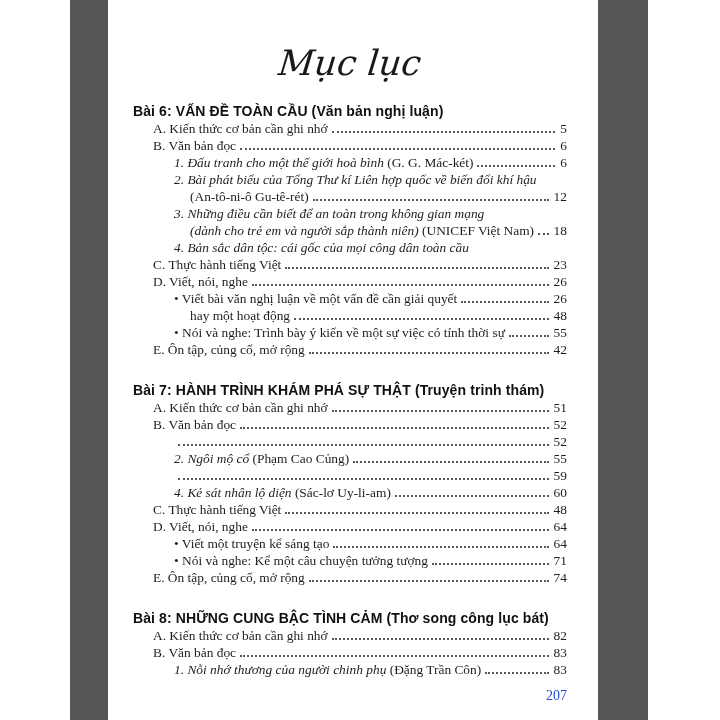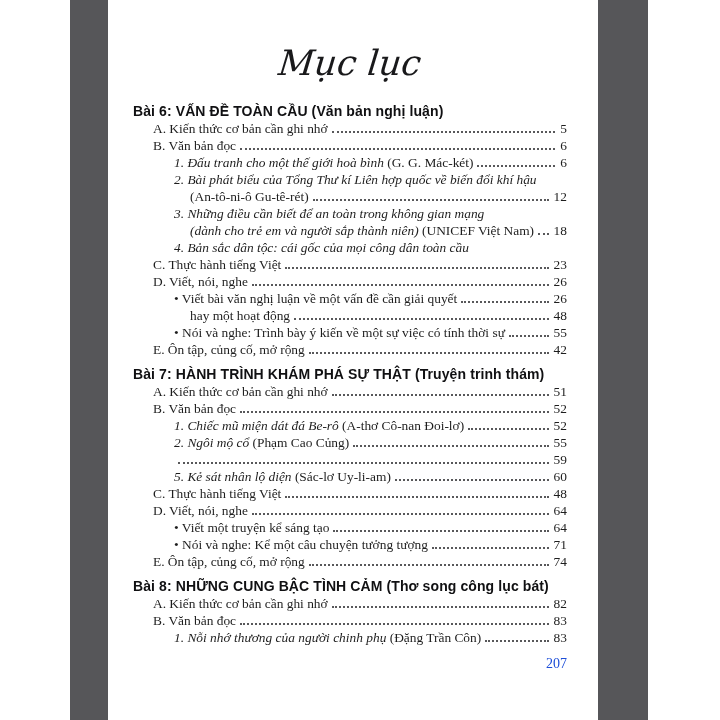--- a/index.html
+++ b/index.html
@@ -51,21 +51,21 @@
   .row .txt { white-space: nowrap; }
   .row .rm { font-style: normal; }
   .row .it { font-style: italic; text-align: center; }
 
   .row.heading {
     font-family: "Liberation Sans", sans-serif;
     font-weight: bold;
     font-size: 14px;
     color: #101012;
     letter-spacing: 0.1px;
-    margin-top: 7px;
+    margin-top: 23px;
     line-height: 18px;
   }
   .row.heading:first-child { margin-top: 16px; }
 
   .row.ind1 { padding-left: 20px; }
   .row.ind2 { padding-left: 41px; }
   .row.ind3 { padding-left: 57px; }
 
   .leader {
     flex: 1;
@@ -162,35 +162,34 @@
         <span class="txt"><span class="rm">A. Kiến thức cơ bản cần ghi nhớ</span></span>
         <span class="leader"></span>
         <span class="pgnum">51</span>
       </div>
       <div class="row ind1">
         <span class="txt"><span class="rm">B. Văn bản đọc</span></span>
         <span class="leader"></span>
         <span class="pgnum">52</span>
       </div>
       <div class="row ind2">
-        <span class="txt"><span class="it">1. Chiếc mũ miện dát đá Be-rô</span><span class="rm"> (A-thơ Cô-nan Đoi-lơ)</span></span>
         <span class="leader"></span>
         <span class="pgnum">52</span>
       </div>
       <div class="row ind2">
         <span class="txt"><span class="it">2. Ngôi mộ cổ</span><span class="rm"> (Phạm Cao Củng)</span></span>
         <span class="leader"></span>
         <span class="pgnum">55</span>
       </div>
       <div class="row ind2">
         <span class="leader"></span>
         <span class="pgnum">59</span>
       </div>
       <div class="row ind2">
-        <span class="txt"><span class="it">5. Kẻ sát nhân lộ diện</span><span class="rm"> (Sác-lơ Uy-li-am)</span></span>
+        <span class="txt"><span class="it">4. Kẻ sát nhân lộ diện</span><span class="rm"> (Sác-lơ Uy-li-am)</span></span>
         <span class="leader"></span>
         <span class="pgnum">60</span>
       </div>
       <div class="row ind1">
         <span class="txt"><span class="rm">C. Thực hành tiếng Việt</span></span>
         <span class="leader"></span>
         <span class="pgnum">48</span>
       </div>
       <div class="row ind1">
         <span class="txt"><span class="rm">D. Viết, nói, nghe</span></span>

